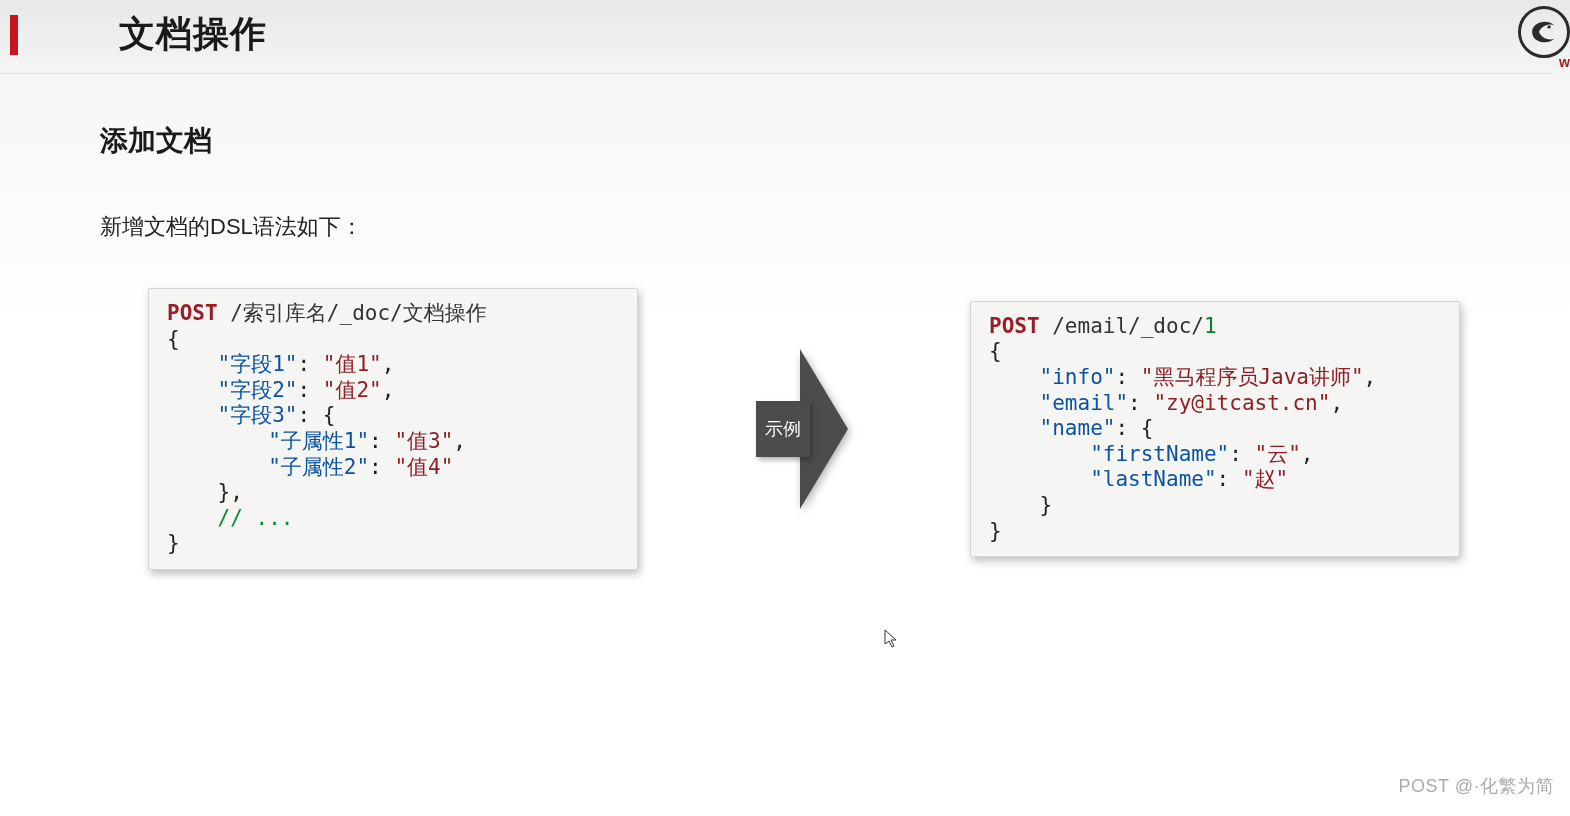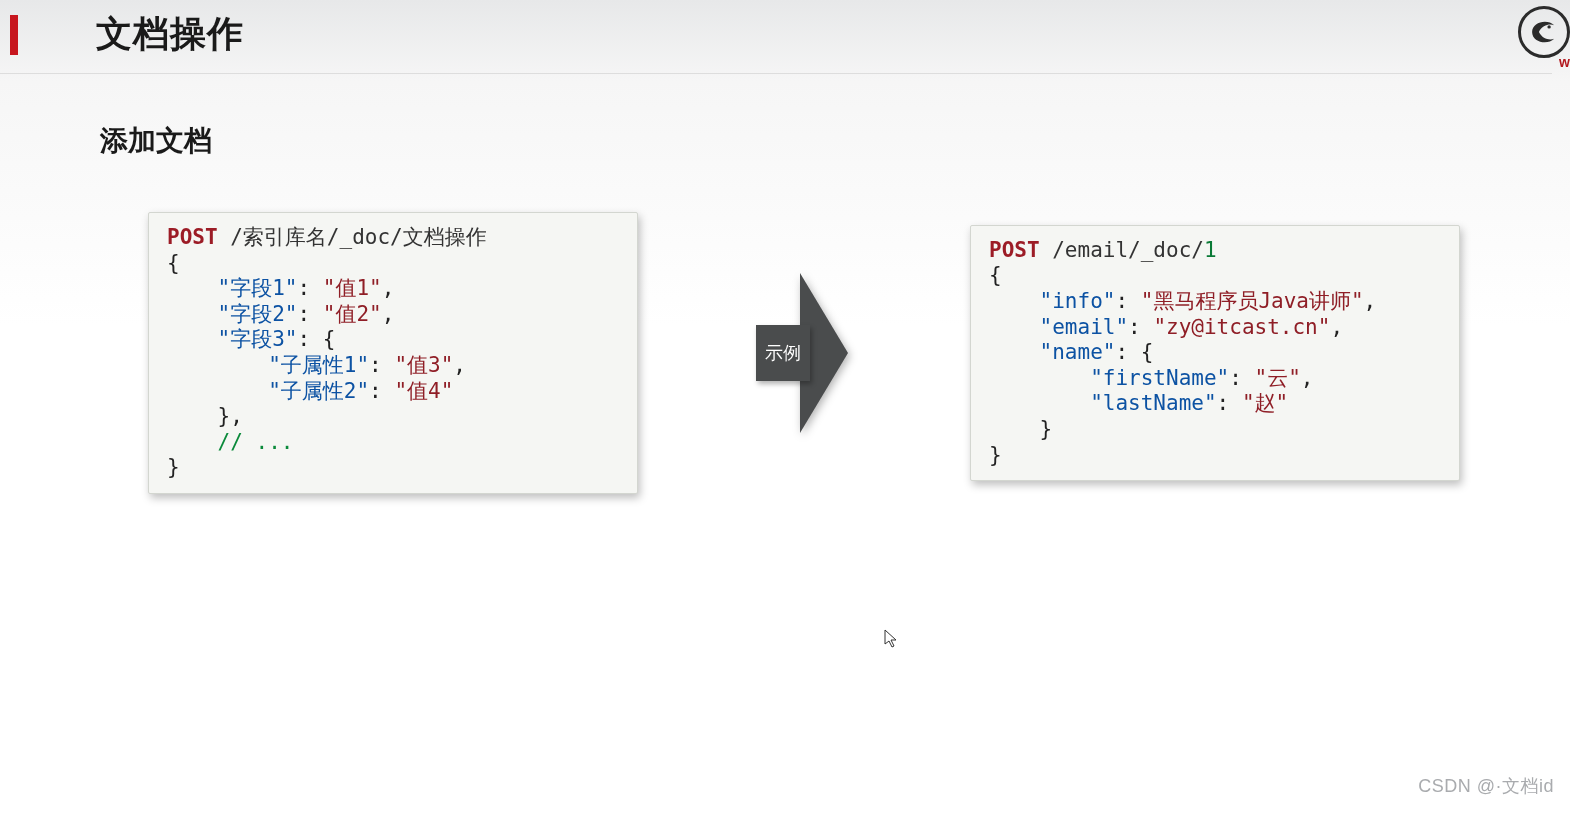--- a/index.html
+++ b/index.html
@@ -9,20 +9,21 @@
       font-family: "Microsoft YaHei", "PingFang SC", sans-serif;
       position: relative;
       overflow: hidden;
     }
     .header {
       display: flex;
       align-items: center;
       padding: 10px 0 14px 0;
       border-bottom: 1px solid #ddd;
       margin: 0 18px 0 0;
+      gap: 23px;
     }
     .red-bar {
       width: 8px;
       height: 40px;
       background: #c7161e;
       margin-right: 78px;
       margin-left: 10px;
     }
     .page-title {
       font-size: 36px;
@@ -157,20 +158,21 @@
     <svg viewBox="0 0 40 40">
       <path d="M6 20 C6 8 24 4 32 12 C26 10 18 12 14 20 C18 28 26 30 32 28 C24 36 6 32 6 20 Z" fill="#2b2b2b"></path>
       <circle cx="26" cy="14" r="2" fill="#2b2b2b"></circle>
     </svg>
   </div>
   <div class="logo-sub">w</div>
 </div>
 
 <div class="content">
   <div class="section-title">添加文档</div>
+  <div class="intro">新增文档的DSL语法如下：</div>
 
   <div class="row">
 
     <div class="code-card code-left"><span class="kw">POST</span><span class="path"> /索引库名/_doc/文档操作</span>
 <span>{</span>
     <span class="key">"字段1"</span>: <span class="val">"值1"</span>,
     <span class="key">"字段2"</span>: <span class="val">"值2"</span>,
     <span class="key">"字段3"</span>: {
         <span class="key">"子属性1"</span>: <span class="val">"值3"</span>,
         <span class="key">"子属性2"</span>: <span class="val">"值4"</span>
@@ -195,13 +197,13 @@
 <span>    }</span>
 <span>}</span></div>
 
   </div>
 </div>
 
 <svg class="cursor" viewBox="0 0 16 20">
   <path d="M1 1 L1 15 L5 12 L8 18 L10 17 L7 11 L12 11 Z" fill="#fff" stroke="#333" stroke-width="1"></path>
 </svg>
 
-<div class="watermark">CSDN @·文档id</div>
+<div class="watermark">POST @·化繁为简</div>
 
 </body></html>

